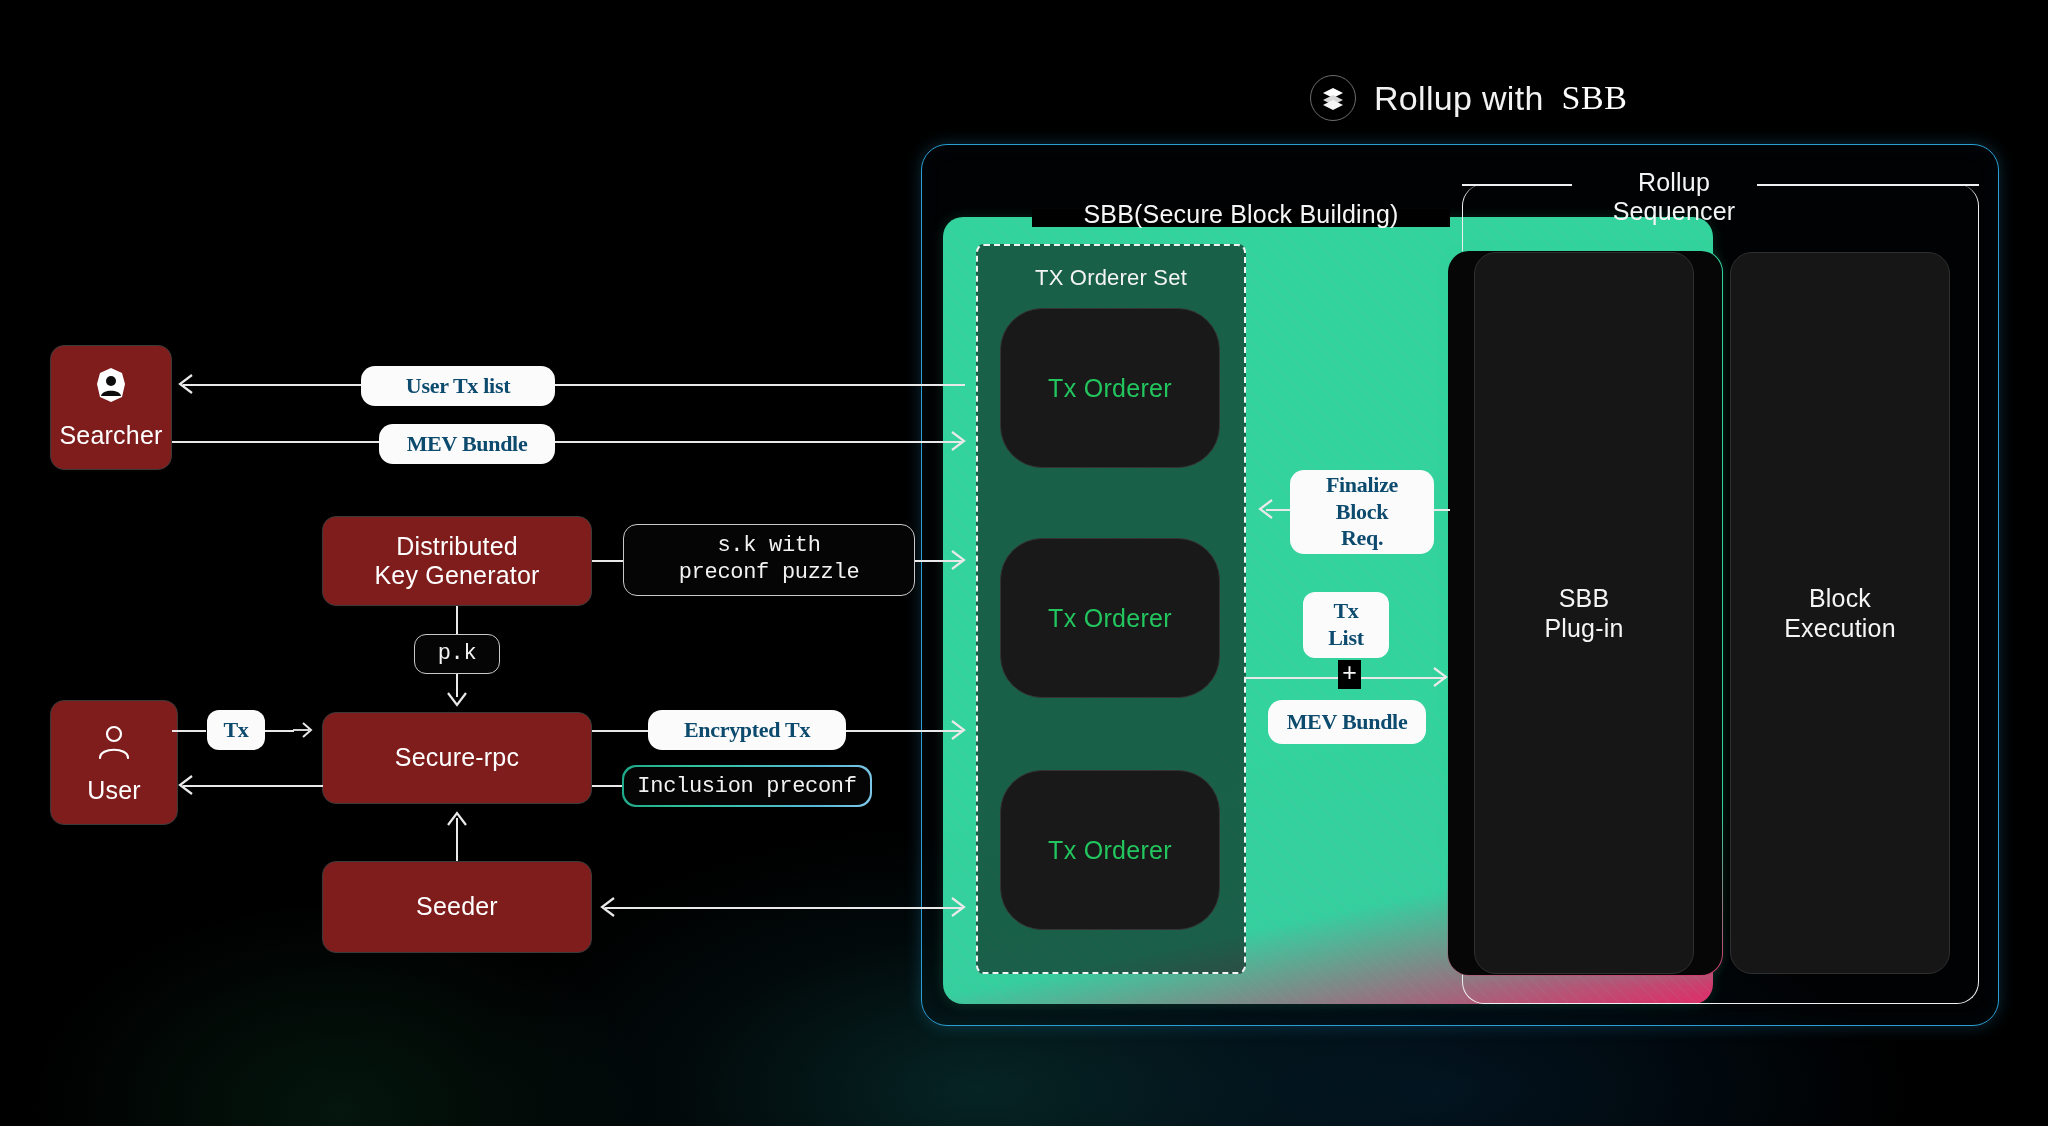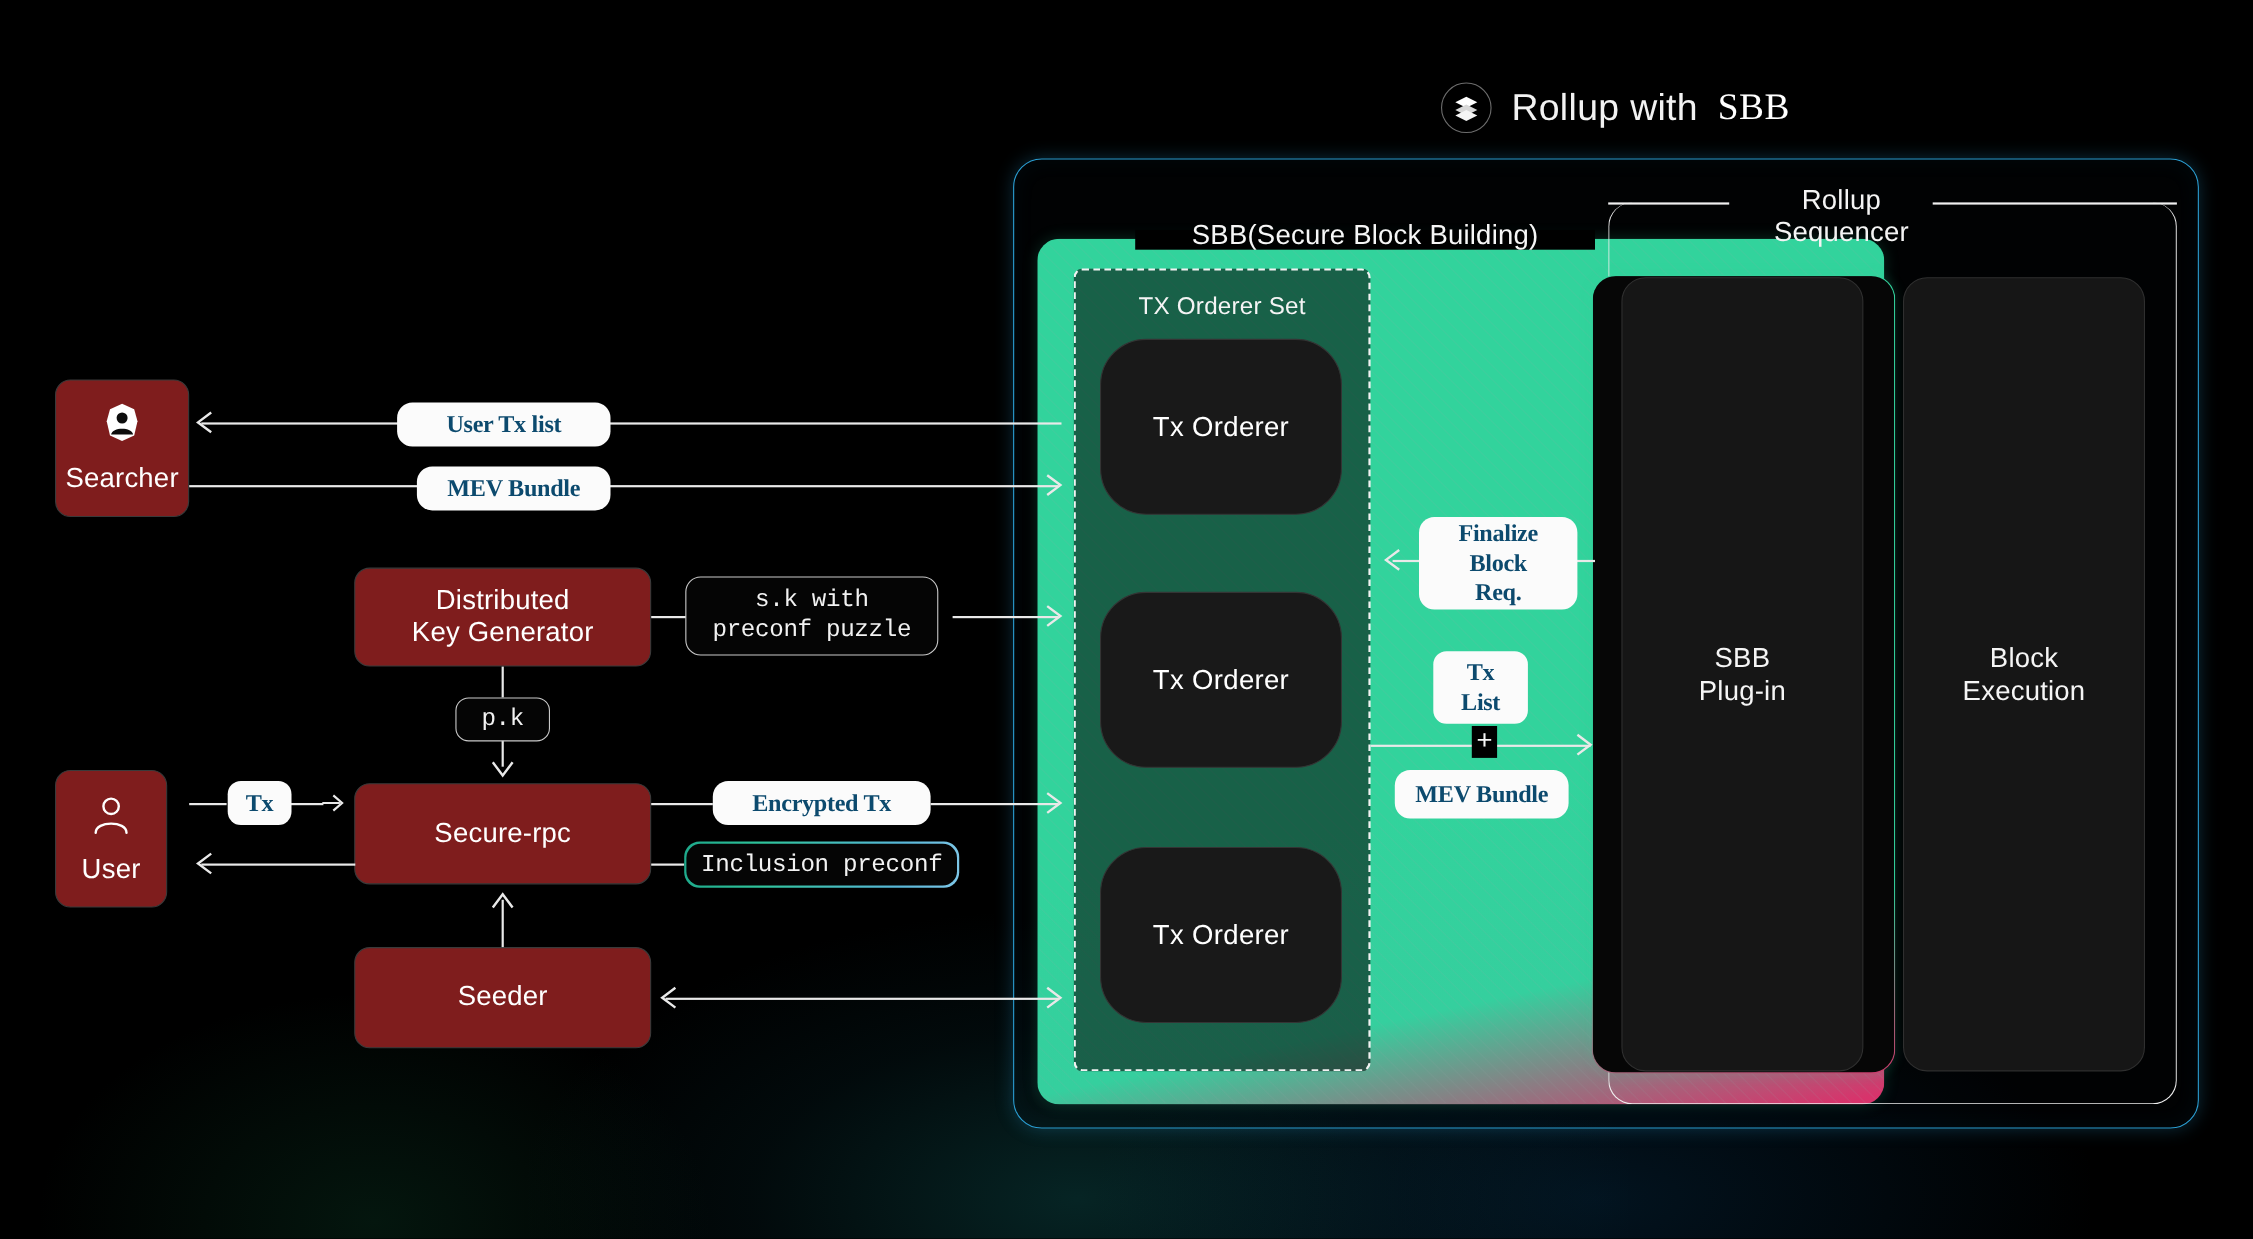--- a/index.html
+++ b/index.html
@@ -143,21 +143,21 @@
   #orderer-set-label{
     position:absolute; left:976px; top:265px; width:270px; height:30px;
     text-align:center; font-size:22px; color:#f4f4f4; letter-spacing:.2px; z-index:7;
   }
 
   .orderer{
     position:absolute; left:1000px; width:220px; height:160px;
     border-radius:42px;
     background:#191919; border:1px solid #343434;
     display:flex;align-items:center;justify-content:center;
-    font-size:25px; color:#ffffff; letter-spacing:.3px;
+    font-size:25px; color:#22c55e; letter-spacing:.3px;
   }
 
   .bigcol{
     position:absolute; width:220px;
     border-radius:22px;
     background:#161616; border:1px solid #2f2f2f;
     display:flex;align-items:center;justify-content:center;text-align:center;
     font-size:25px; line-height:1.2; color:#f5f5f5; letter-spacing:.2px;
   }
 
@@ -227,21 +227,21 @@
   <span style="margin-bottom:8px;">
     <svg width="44" height="44" viewBox="0 0 44 44">
       <path d="M22 3 L33 8 L36 19 L33 32 L22 37 L11 32 L8 19 L11 8 Z" fill="#ffffff"></path>
       <circle cx="22" cy="16" r="5" fill="#0d0d0d"></circle>
       <path d="M12 31 C13 24 31 24 32 31 Z" fill="#0d0d0d"></path>
     </svg>
   </span>
   <span class="node-label">Searcher</span>
 </div>
 
-<div class="node" style="left:50px; top:700px; width:102px; height:125px; border-radius:14px;">
+<div class="node" style="left:50px; top:700px; width:128px; height:125px; border-radius:14px;">
   <span style="margin-bottom:8px;">
     <svg width="44" height="44" viewBox="0 0 44 44">
       <circle cx="22" cy="14" r="7" fill="none" stroke="#ffffff" stroke-width="2.2"></circle>
       <path d="M8 38 C8 27 36 27 36 38" fill="none" stroke="#ffffff" stroke-width="2.2" stroke-linecap="round"></path>
     </svg>
   </span>
   <span class="node-label">User</span>
 </div>
 
 <div class="node" style="left:322px; top:516px; width:270px; height:90px; border-radius:14px;">
@@ -347,21 +347,21 @@
     </svg>
 </div>
 <div style="position:absolute; left:1338px; top:660px; z-index:7; font-family:'Liberation Mono', monospace; font-size:25px; color:#f6f6f6; background:#000; padding:0 4px;">+</div>
 
 <div class="pill" style="left:361px; top:366px; width:194px; height:40px;">User Tx list</div>
 
 <div class="pill" style="left:379px; top:424px; width:176px; height:40px;">
   <span>MEV Bundle</span>
 </div>
 
-<div class="pill-outline" style="left:623px; top:524px; width:230px; height:72px; flex-direction:column;">
+<div class="pill-outline" style="left:623px; top:524px; width:292px; height:72px; flex-direction:column;">
   <span>s.k with</span>
   <span>preconf puzzle</span>
 </div>
 
 <div class="pill-outline" style="left:414px; top:634px; width:86px; height:40px; border-radius:12px;">p.k</div>
 
 <div class="pill" style="left:207px; top:710px; width:58px; height:40px; border-radius:12px;">Tx</div>
 
 <div class="pill" style="left:648px; top:710px; width:198px; height:40px;">Encrypted Tx</div>
 

